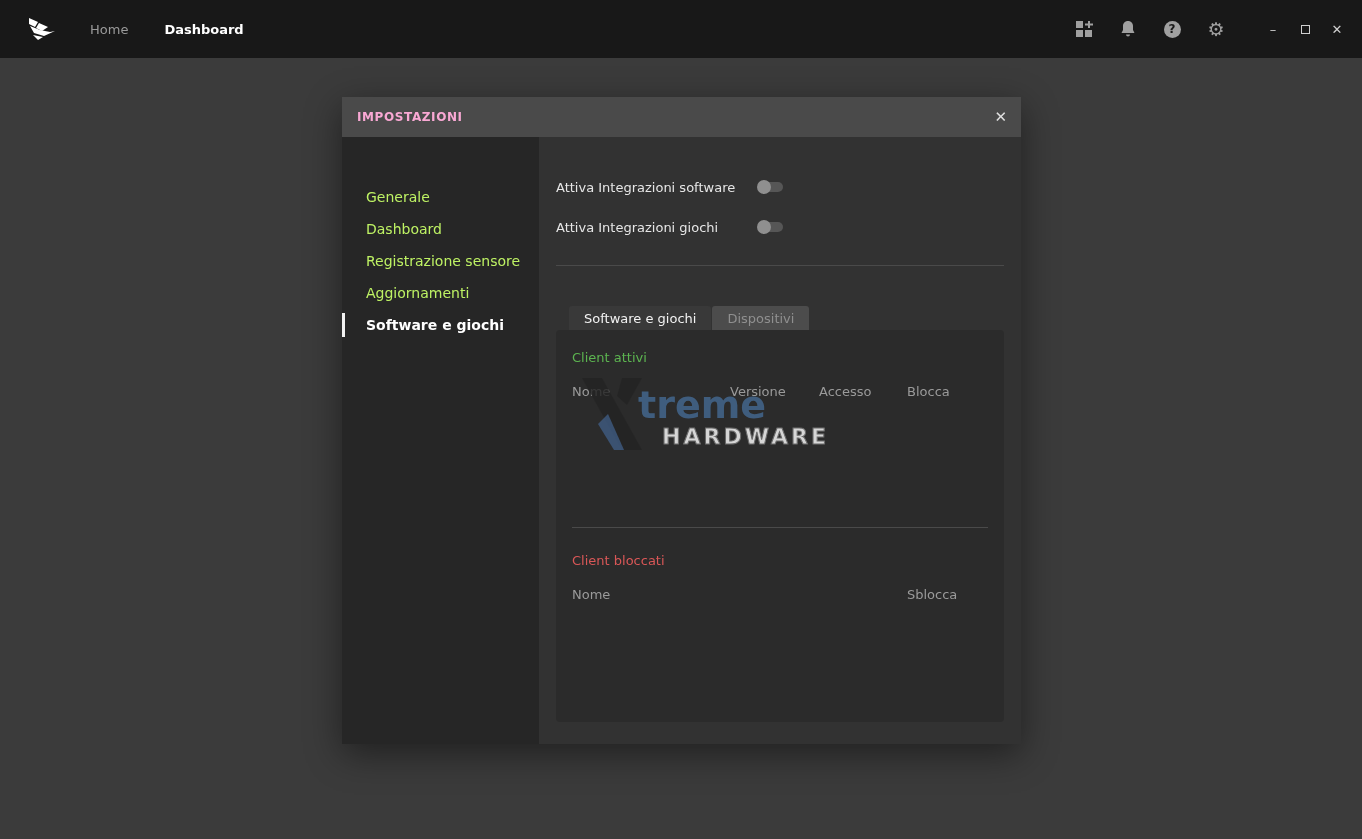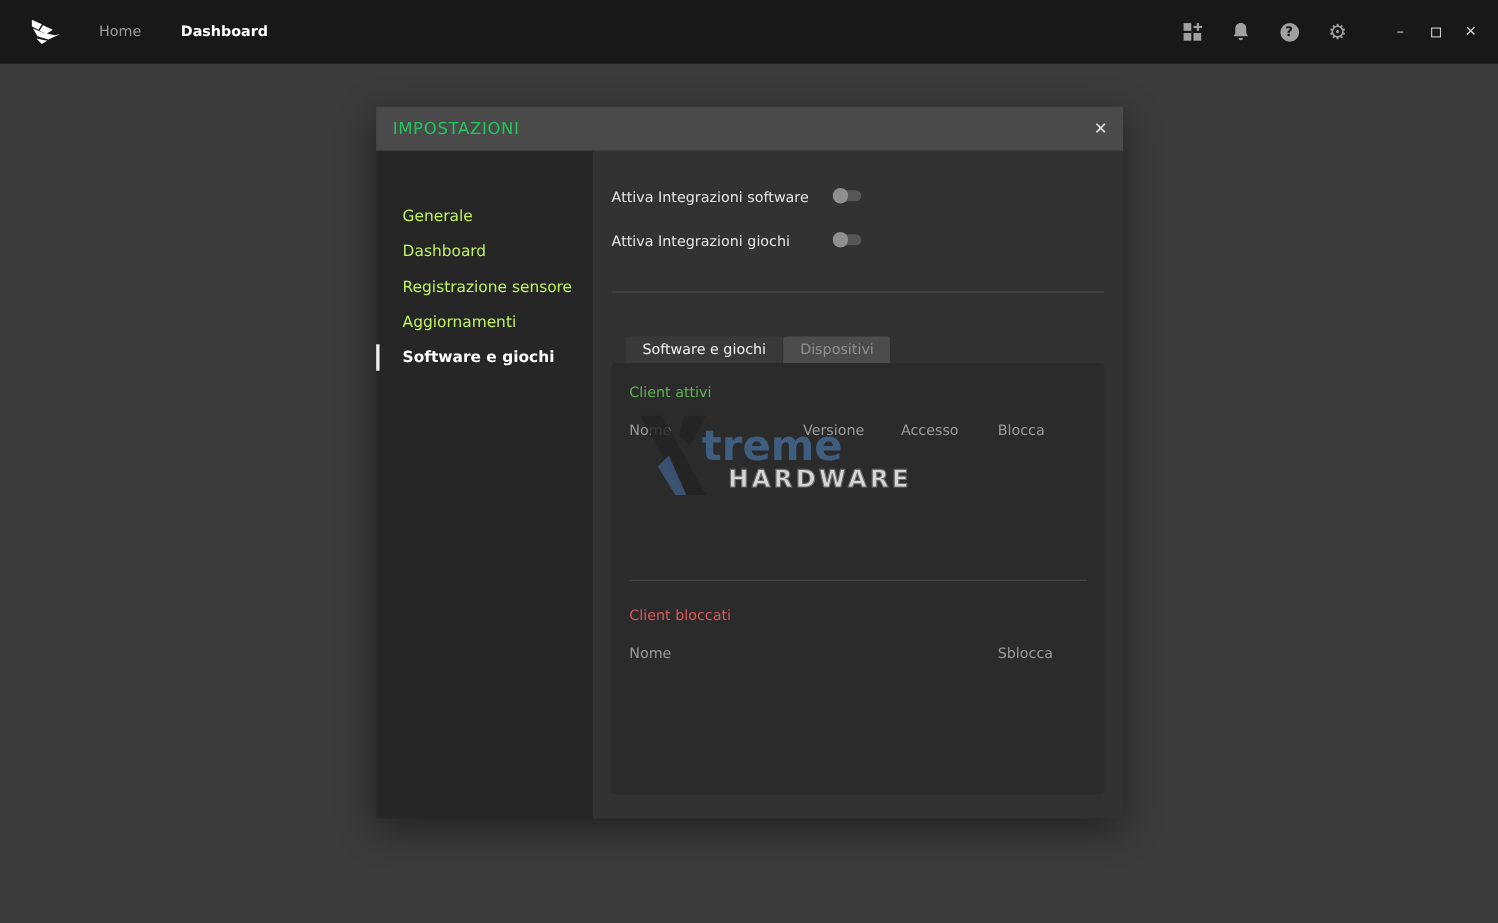--- a/index.html
+++ b/index.html
@@ -30,38 +30,38 @@
 
   
   .modal {
     position:absolute; left:342px; top:97px; width:679px; height:647px;
     display:flex; flex-direction:column;
     box-shadow:0 10px 34px rgba(0,0,0,0.45);
   }
   .modal-titlebar {
     height:40px; background:#4a4a4a; display:flex; align-items:center; flex:0 0 auto;
   }
-  .modal-title { margin-left:15px; color:#22c55e; font-size:15px; font-weight:400; letter-spacing:0.6px; }
+  .modal-title { margin-left:15px; color:#f9a8d4; font-size:12px; font-weight:700; letter-spacing:0.6px; }
   .modal-close { margin-left:auto; margin-right:14px; color:#e0e0e0; font-size:15px; cursor:pointer; }
   .modal-body { flex:1; display:flex; min-height:0; }
 
   
   .modal-sidebar { width:199px; background:#262626; padding-top:44px; }
   .side-item {
     position:relative; height:32px; display:flex; align-items:center;
     padding-left:24px; color:#bef264; font-size:14px; cursor:pointer;
   }
   .side-item.active { color:#ffffff; font-weight:700; }
   .side-item .accent {
     position:absolute; left:0; top:4px; width:3px; height:24px; background:#f2f2f2;
   }
 
   
   .modal-content { flex:1; background:#323232; padding:36px 17px 0 17px; position:relative; }
-  .toggle-row { display:flex; align-items:flex-start; height:28px; margin-bottom:12px; }
+  .toggle-row { display:flex; align-items:center; height:28px; margin-bottom:12px; }
   .toggle-label { width:203px; color:#e6e6e6; font-size:13px; }
   .toggle {
     position:relative; width:24px; height:10px; border-radius:5px; background:#565656; cursor:pointer;
   }
   .toggle .knob {
     position:absolute; left:-2px; top:-2px; width:14px; height:14px; border-radius:50%;
     background:#8f8f8f;
   }
   .content-divider { border:none; border-top:1px solid #4a4a4a; margin-top:24px; }
 

